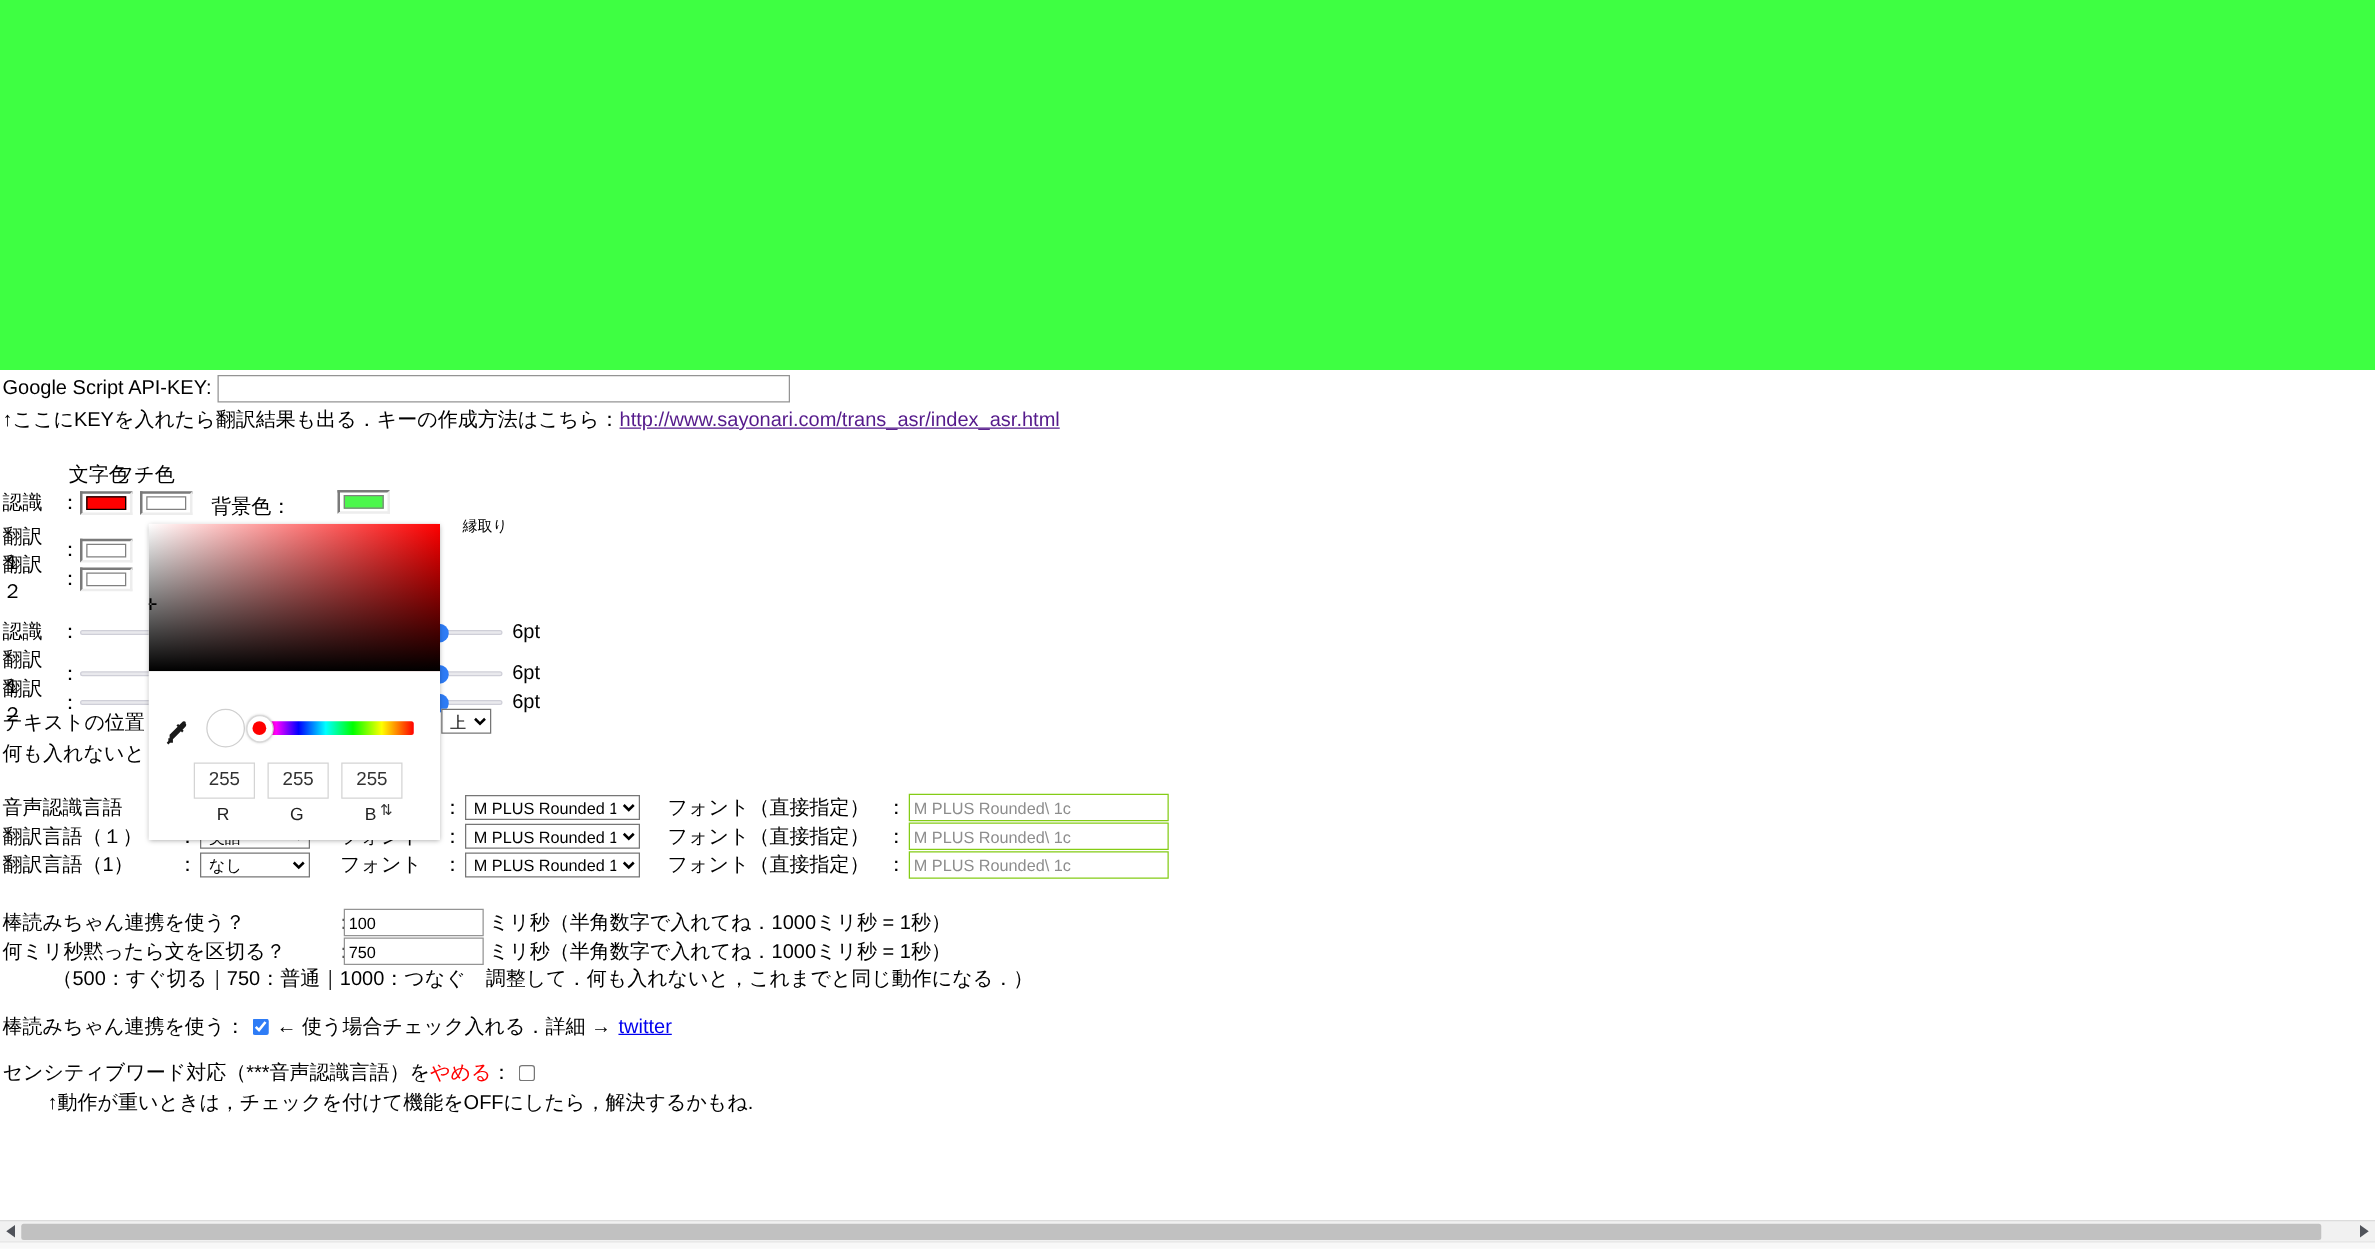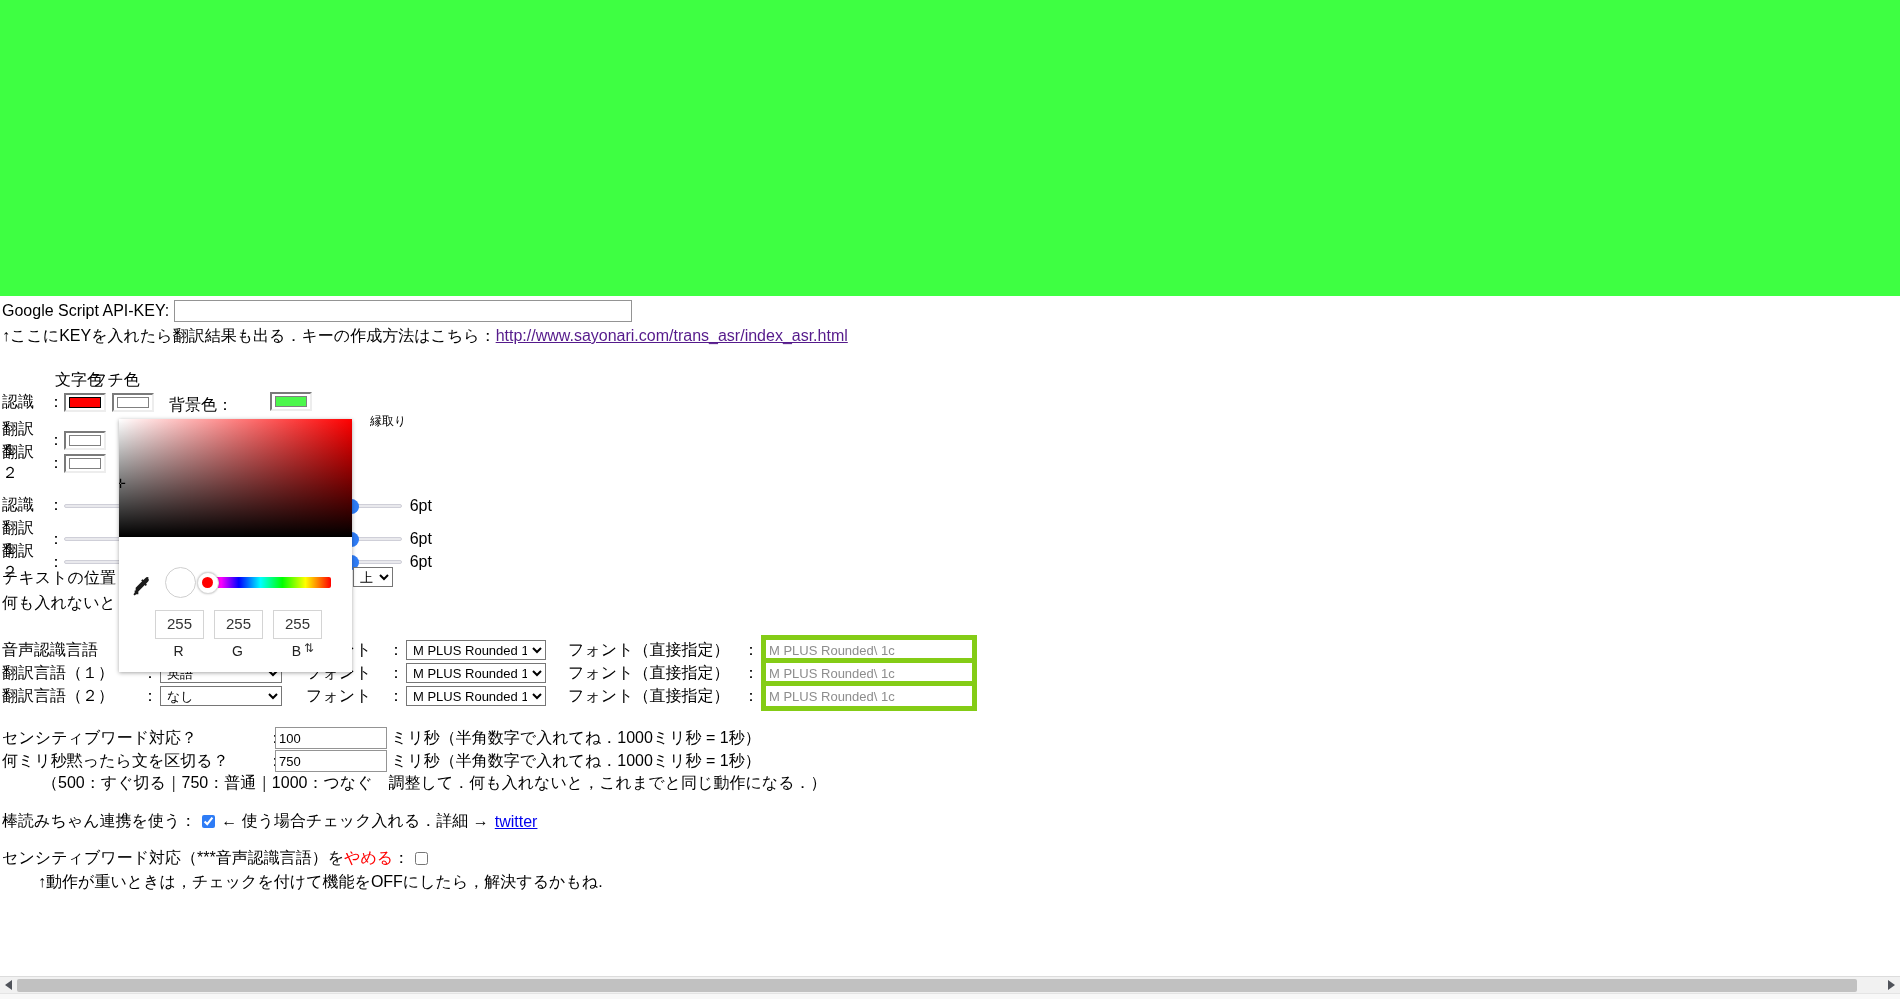--- a/index.html
+++ b/index.html
@@ -121,32 +121,32 @@
   .prow { position: absolute; display: flex; align-items: center; font-size: 16px; }
   select {
     font-family: "Liberation Sans", sans-serif;
     font-size: 13px;
     height: 20px;
     border: 1px solid #767676;
     background: #fff;
     padding: 0 2px;
   }
   select.sel-small { width: 40px; }
-  select.sel-lang  { width: 122px; }
+  select.sel-lang  { width: 88px; }
   select.sel-font  { width: 140px; }
 
   
   .lrow { position: absolute; display: flex; align-items: center; font-size: 16px; }
   .lrow .nm { width: 140px; }
   .lrow .cl { width: 18px; }
   .lrow .fl { margin-left: 24px; width: 82px; }
   .lrow .fd { margin-left: 22px; width: 175px; }
   .txtfont {
     width: 200px; height: 18px;
-    border: 5px solid #84cc16;
+    border: 1px solid #84cc16;
     background: #fff;
     font-family: "Liberation Sans", sans-serif;
     font-size: 13px; padding: 1px 3px;
     color: #ef4444;
   }
   .txtfont::placeholder { color: #8d8d8d; }
 
   
   .mrow { position: absolute; display: flex; align-items: center; font-size: 16px; }
   .mrow .nm { width: 265px; }
@@ -379,37 +379,37 @@
     <span class="cl">：</span>
     <select class="sel-font">
       <option selected="">M PLUS Rounded 1c</option>
     </select>
     <span class="fd">フォント（直接指定）</span>
     <span class="cl">：</span>
     <input class="txtfont" type="text" placeholder="M PLUS Rounded\ 1c" style="">
   </div>
 
   <div class="lrow" style="left:2px; top:385px;">
-    <span class="nm">翻訳言語（２）</span>
+    <span class="nm">翻訳言語（1）</span>
     <span class="cl">：</span>
     <select class="sel-lang">
       <option selected="">なし</option>
     </select>
     <span class="fl">フォント</span>
     <span class="cl">：</span>
     <select class="sel-font">
       <option selected="">M PLUS Rounded 1c</option>
     </select>
     <span class="fd">フォント（直接指定）</span>
     <span class="cl">：</span>
     <input class="txtfont" type="text" placeholder="M PLUS Rounded\ 1c" style="">
   </div>
 
   <div class="mrow" style="left:2px; top:431px;">
-    <span class="nm">センシティブワード対応？</span>
+    <span class="nm">棒読みちゃん連携を使う？</span>
     <span class="cl">：</span>
     <input class="num" type="text" value="100" style="">
     <span>ミリ秒（半角数字で入れてね．1000ミリ秒 = 1秒）</span>
   </div>
 
   <div class="mrow" style="left:2px; top:454px;">
     <span class="nm">何ミリ秒黙ったら文を区切る？</span>
     <span class="cl">：</span>
     <input class="num" type="text" value="750" style="">
     <span>ミリ秒（半角数字で入れてね．1000ミリ秒 = 1秒）</span>

